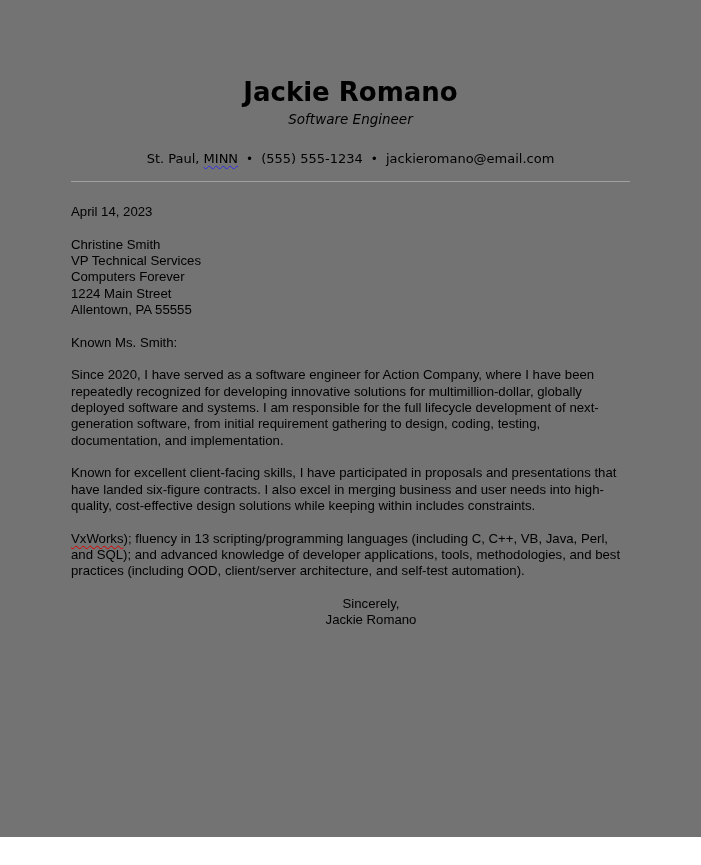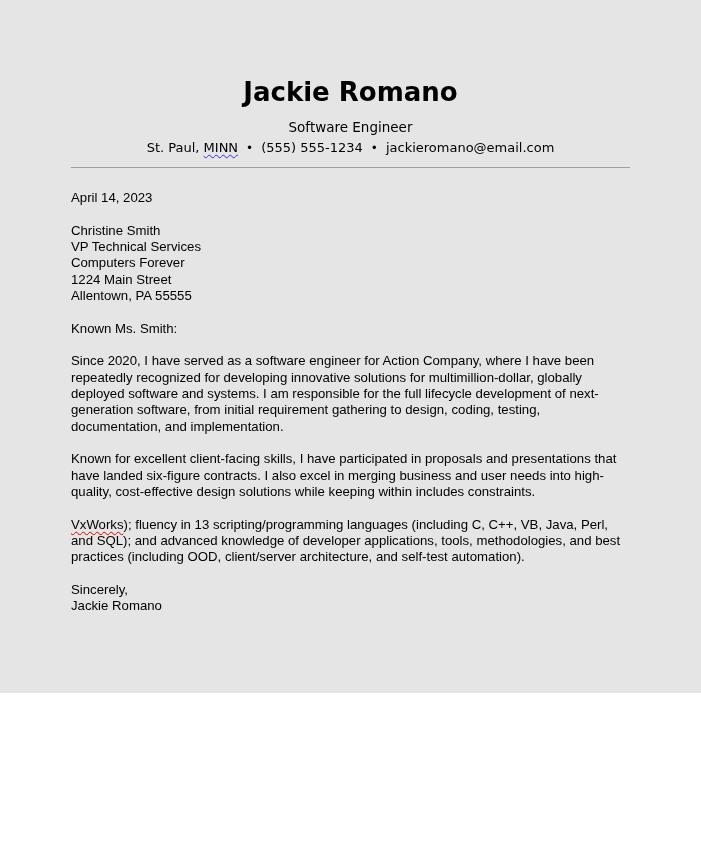--- a/index.html
+++ b/index.html
@@ -1,42 +1,43 @@
 <!DOCTYPE html>
 <html><head>
 <meta charset="utf-8">
 <style>
   html, body { margin: 0; padding: 0; background: #ffffff; }
   .page {
     width: 701px;
-    height: 693px;
-    background: #e5e5e5;
+    height: 837px;
+    background: #737373;
     position: relative;
     overflow: hidden;
     color: #000000;
   }
   .letter-header {
     padding-top: 79px;
     text-align: center;
     font-family: "DejaVu Sans", sans-serif;
   }
   .sender-name {
     font-size: 26px;
     font-weight: bold;
     line-height: 26px;
   }
   .sender-role {
     font-size: 13.5px;
-    margin-top: 15px;
+    font-style: italic;
+    margin-top: 7px;
     line-height: 15px;
   }
   .contact-line {
     font-size: 13px;
-    margin-top: 6px;
-    line-height: 14px;
+    margin-top: 22px;
+    line-height: 20px;
     white-space: pre;
   }
   .sep {
     margin: 0 8px;
     font-size: 12px;
   }
   .divider {
     border: none;
     border-top: 1px solid #a0a0a0;
     margin: 12px 71px 0 71px;
@@ -46,21 +47,21 @@
     margin: 22px 0 0 71px;
     width: 600px;
     font-family: Liberation Sans, sans-serif;
     font-size: 13.2px;
     line-height: 16.33px;
   }
   .letter-body p {
     margin: 0 0 16.33px 0;
     white-space: pre;
   }
-  .letter-body p.closing-block { margin-bottom: 0; }
+  .letter-body p.closing-block { margin-bottom: 0; text-align: center; }
   .sq {
     text-decoration-line: underline;
     text-decoration-style: wavy;
     text-decoration-thickness: 1px;
     text-decoration-skip-ink: none;
     text-underline-offset: 2px;
   }
   .sq-blue { text-decoration-color: #2d2de1; }
   .sq-red  { text-decoration-color: #e00000; }
 </style>

